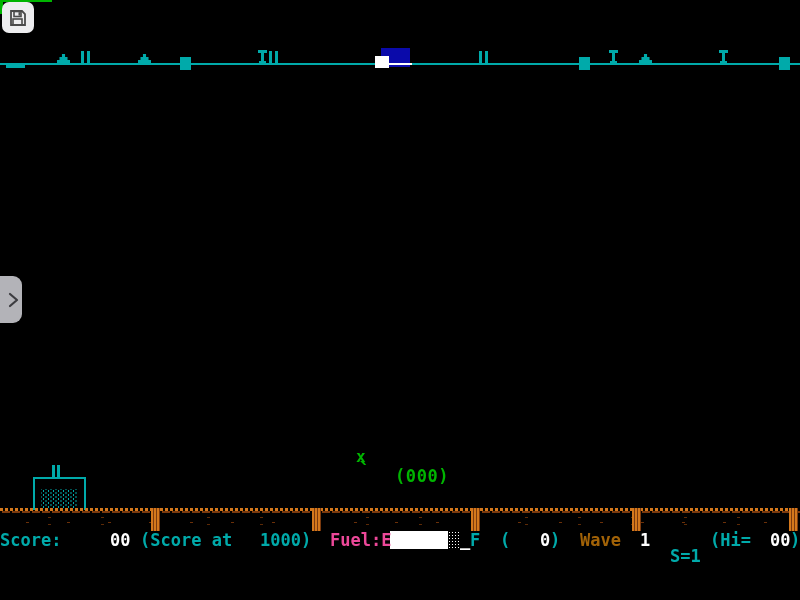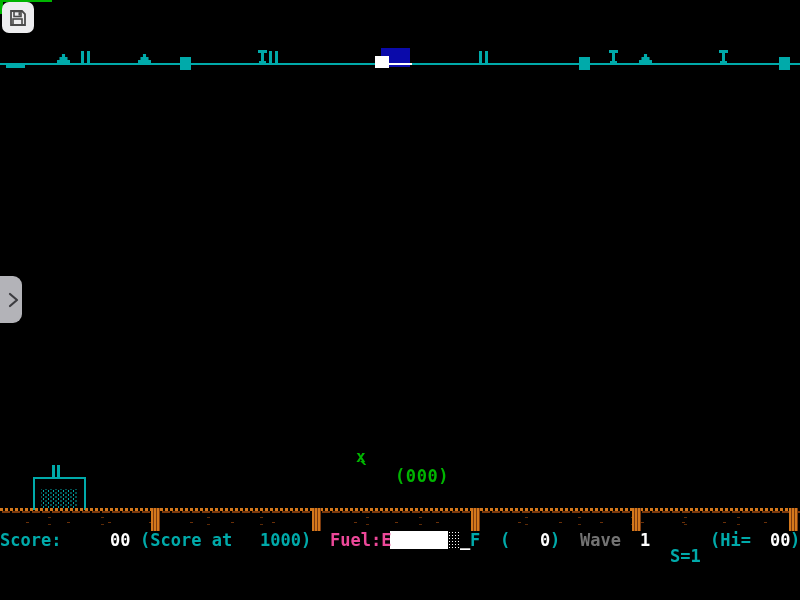--- a/index.html
+++ b/index.html
@@ -115,21 +115,21 @@
   <div class="status-seg" style="left: 0px; color: rgb(0, 170, 170);">Score:</div>
       <div class="status-seg" style="left: 110px; color: rgb(255, 255, 255);">00</div>
       <div class="status-seg" style="left: 140px; color: rgb(0, 170, 170);">(Score at</div>
       <div class="status-seg" style="left: 260px; color: rgb(0, 170, 170);">1000)</div>
       <div class="status-seg" style="left: 330px; color: #ec4899;">Fuel:E</div>
       <div class="status-seg" style="left: 460px; color: rgb(255, 255, 255);">_</div>
       <div class="status-seg" style="left: 470px; color: rgb(0, 170, 170);">F</div>
       <div class="status-seg" style="left: 500px; color: rgb(0, 170, 170);">(</div>
       <div class="status-seg" style="left: 540px; color: rgb(255, 255, 255);">0</div>
       <div class="status-seg" style="left: 550px; color: rgb(0, 170, 170);">)</div>
-      <div class="status-seg" style="left: 580px; color: #737373;">Wave</div>
+      <div class="status-seg" style="left: 580px; color: #a16207;">Wave</div>
       <div class="status-seg" style="left: 640px; color: rgb(255, 255, 255);">1</div>
       <div class="status-seg" style="left: 670px; color: rgb(0, 170, 170); margin-top: 16px;">S=1</div>
       <div class="status-seg" style="left: 710px; color: rgb(0, 170, 170);">(Hi=</div>
       <div class="status-seg" style="left: 770px; color: rgb(255, 255, 255);">00</div>
       <div class="status-seg" style="left: 790px; color: rgb(0, 170, 170);">)</div>
     </div>
 
   <button class="emu-btn" id="save-btn">
     <span style="display:flex">
       <svg width="20" height="20" viewBox="0 0 20 20">

